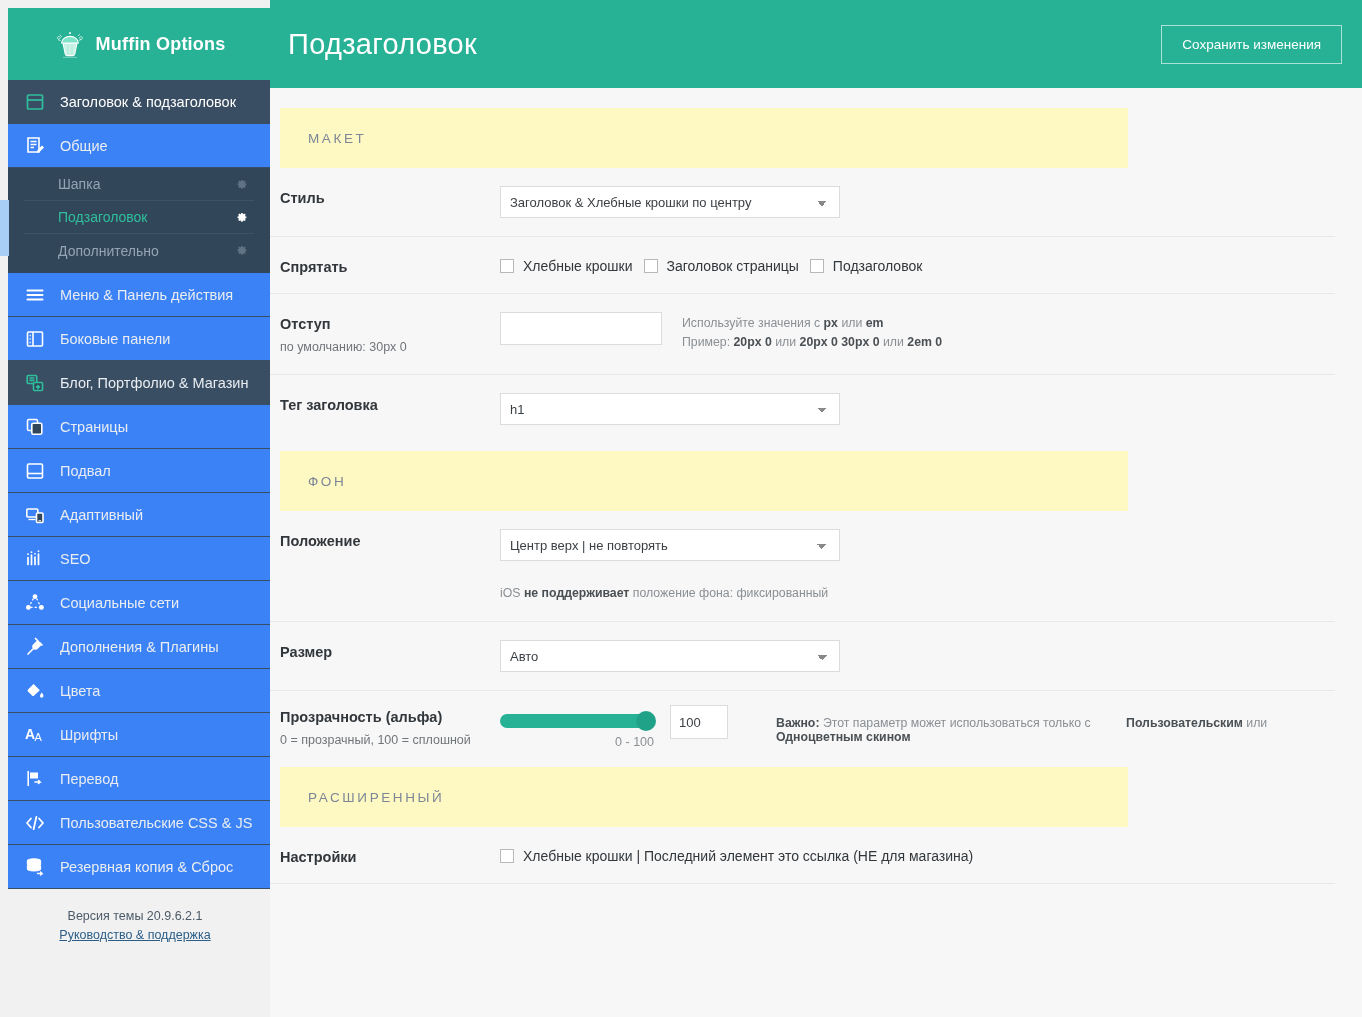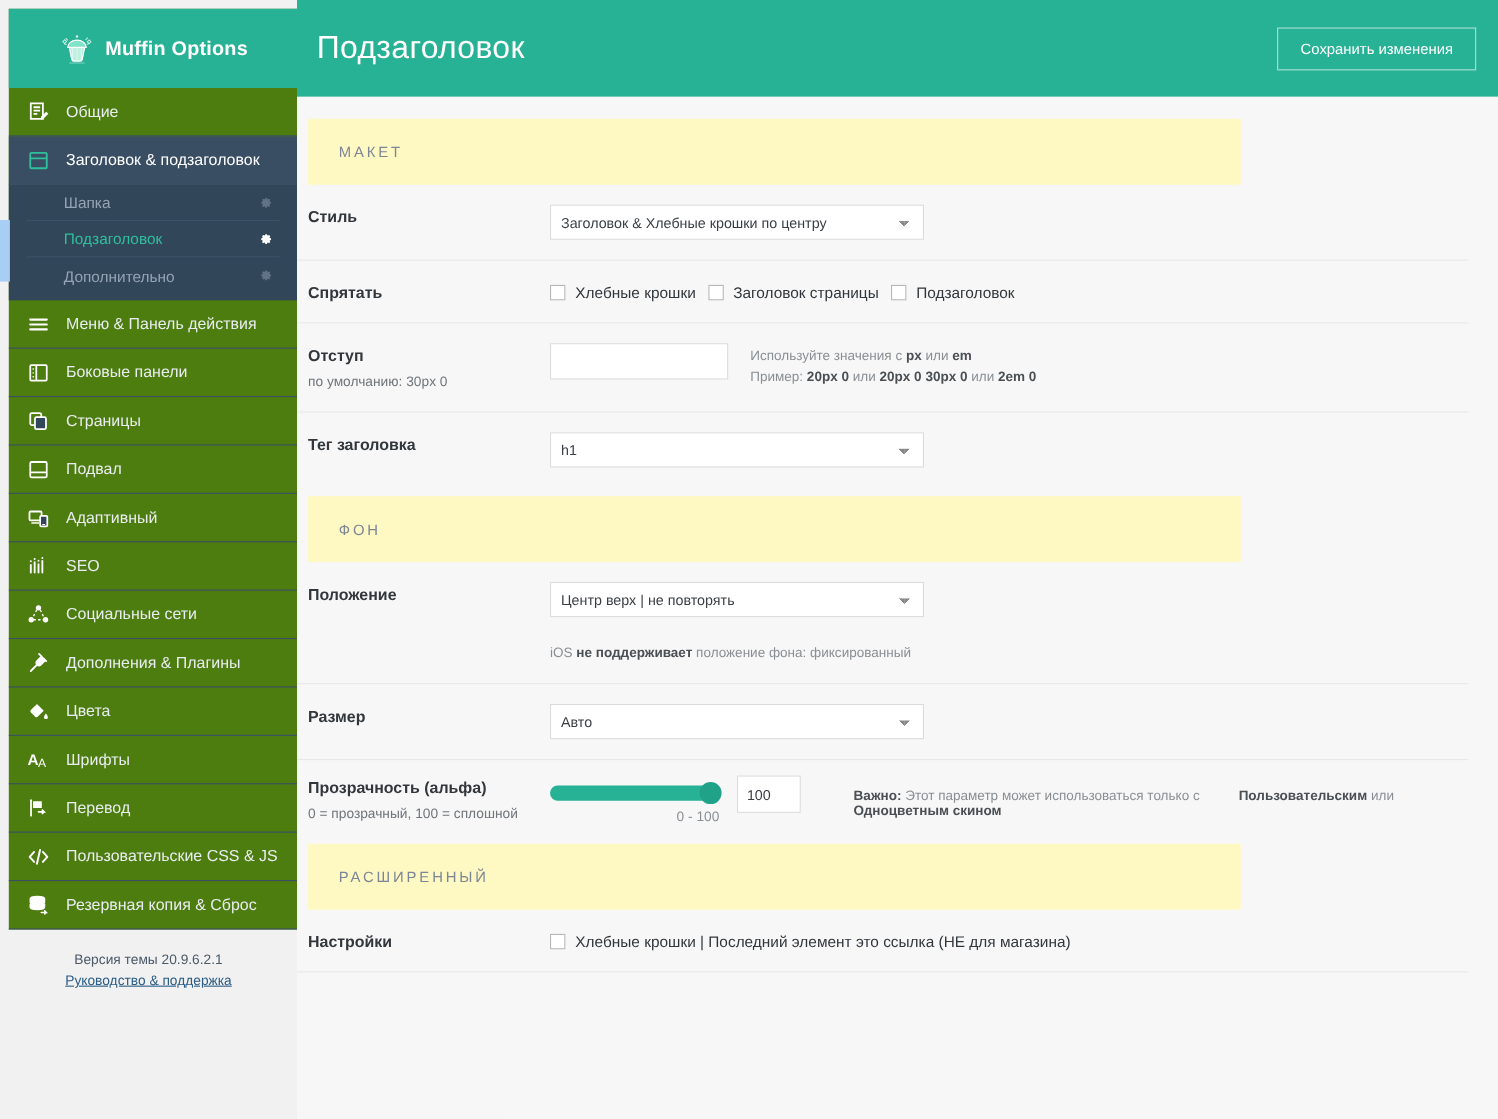--- a/index.html
+++ b/index.html
@@ -12,21 +12,21 @@
   .app { display: flex; width: 1362px; height: 1017px; position: relative; }
 
   
   .sidebar {
     width: 270px; flex: 0 0 270px;
     background: #f1f1f1;
     display: flex; flex-direction: column;
     position: relative;
   }
   .sidebar-inner {
-    background: #4d7c0f;
+    background: #3b82f6;
     margin: 8px 0 0 8px;
     width: 262px;
     flex: 0 0 auto;
   }
   .logo-bar {
     height: 72px; background: #27b195;
     display: flex; align-items: center; justify-content: center;
     gap: 9px;
   }
   .logo-icon { width: 34px; height: 34px; position: relative; flex: 0 0 auto; }
@@ -177,39 +177,39 @@
             <rect x="4.6" y="9.6" width="2.4" height="2.4" fill="none" stroke="#ffffff" stroke-width=".9" opacity=".75" transform="rotate(45 5.8 10.8)"></rect>
             <rect x="26.8" y="9.8" width="2.4" height="2.4" fill="none" stroke="#ffffff" stroke-width=".9" opacity=".75" transform="rotate(45 28 11)"></rect>
             <path d="M10 30.3 h14" stroke="#ffffff" stroke-width=".8" opacity=".5"></path>
           </svg>
         </span>
         <span class="logo-text">Muffin Options</span>
       </div>
 
       <nav class="nav">
 
+        <div class="nav-item active teal">
+          <span class="ico">
+            <svg viewBox="0 0 22 22" width="22" height="22" fill="none" stroke="#2fbf9d" stroke-width="1.7">
+              <rect x="3.5" y="4" width="15" height="14" rx="1"></rect>
+                <path d="M3.5 9 h15"></path>
+            </svg>
+          </span>
+          <span class="label">Заголовок &amp; подзаголовок</span>
+        </div>
+
         <div class="nav-item">
           <span class="ico">
             <svg viewBox="0 0 22 22" width="22" height="22" fill="none" stroke="#ffffff" stroke-width="1.6">
               <path d="M4 3 h11 v14 h-11 z"></path>
                 <path d="M6.5 6.5 h6 M6.5 9.5 h6 M6.5 12.5 h3.5"></path>
               <path d="M13.5 15 l4.5 -4.5 l2 2 l-4.5 4.5 l-2.6 .7 z" fill="#ffffff" stroke="none"></path>
             </svg>
           </span>
           <span class="label">Общие</span>
-        </div>
-
-        <div class="nav-item active teal">
-          <span class="ico">
-            <svg viewBox="0 0 22 22" width="22" height="22" fill="none" stroke="#2fbf9d" stroke-width="1.7">
-              <rect x="3.5" y="4" width="15" height="14" rx="1"></rect>
-                <path d="M3.5 9 h15"></path>
-            </svg>
-          </span>
-          <span class="label">Заголовок &amp; подзаголовок</span>
         </div>
 
         <div class="subnav">
           <div class="sub-item">
             <span>Шапка</span>
             <span class="gear">
               <svg viewBox="0 0 13 13" width="13" height="13" fill="#9fb0c0">
                 <path d="M6.5 4.2a2.3 2.3 0 100 4.6 2.3 2.3 0 000-4.6zm0 3.4a1.1 1.1 0 110-2.2 1.1 1.1 0 010 2.2z"></path>
                 <path d="M11.4 5.6l-1-.2-.3-.8.6-.9-1.1-1.1-.9.6-.8-.3-.2-1H6.2l-.2 1-.8.3-.9-.6L3.2 3.7l.6.9-.3.8-1 .2v1.5l1 .2.3.8-.6.9 1.1 1.1.9-.6.8.3.2 1h1.5l.2-1 .8-.3.9.6 1.1-1.1-.6-.9.3-.8 1-.2z" fill-opacity=".9"></path>
               </svg>
@@ -248,20 +248,31 @@
           <span class="ico">
             <svg viewBox="0 0 22 22" width="22" height="22" fill="none" stroke="#ffffff" stroke-width="1.6">
               <rect x="3.5" y="4" width="15" height="14" rx="1"></rect>
                 <path d="M9 4 v14"></path>
               <path d="M5.6 7.5 h1.2 M5.6 11 h1.2 M5.6 14.5 h1.2" stroke-width="1.3"></path>
             </svg>
           </span>
           <span class="label">Боковые панели</span>
         </div>
 
+        <div class="nav-item active">
+          <span class="ico">
+            <svg viewBox="0 0 22 22" width="22" height="22" fill="none" stroke="#2fbf9d" stroke-width="1.6">
+              <rect x="3.2" y="3.5" width="9.5" height="8" rx="1"></rect>
+              <path d="M5.4 6 h5 M5.4 8.4 h5"></path>
+              <rect x="9.5" y="10.5" width="9" height="8" rx="1" fill="#32465a"></rect>
+              <path d="M12 15.5 l2 -2 l2 2 M14 13.5 v4" stroke-width="1.4"></path>
+            </svg>
+          </span>
+          <span class="label">Блог, Портфолио &amp; Магазин</span>
+        </div>
 
         <div class="nav-item">
           <span class="ico">
             <svg viewBox="0 0 22 22" width="22" height="22" fill="none" stroke="#ffffff" stroke-width="1.6">
               <rect x="3.5" y="3.5" width="10" height="11" rx="1.4"></rect>
               <rect x="7.8" y="7.2" width="10" height="11" rx="1.4" fill="#32465a"></rect>
             </svg>
           </span>
           <span class="label">Страницы</span>
         </div>

